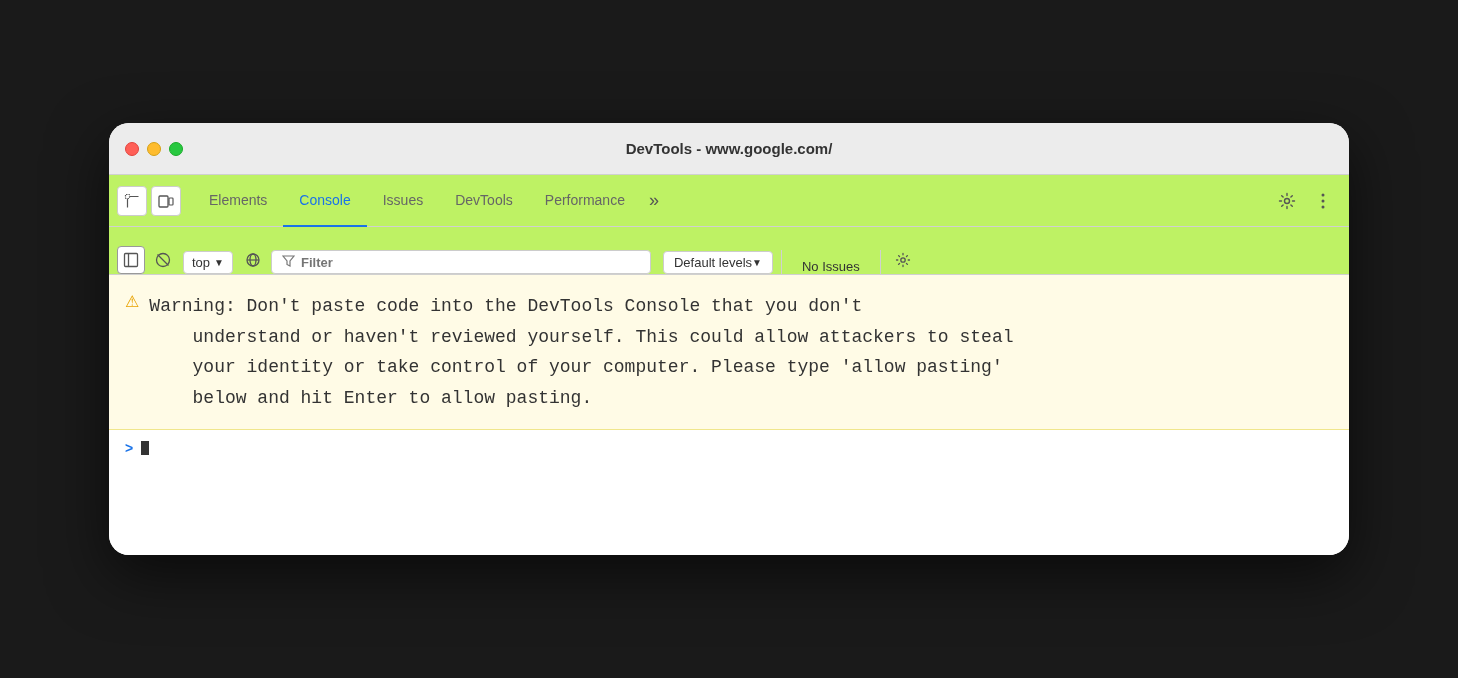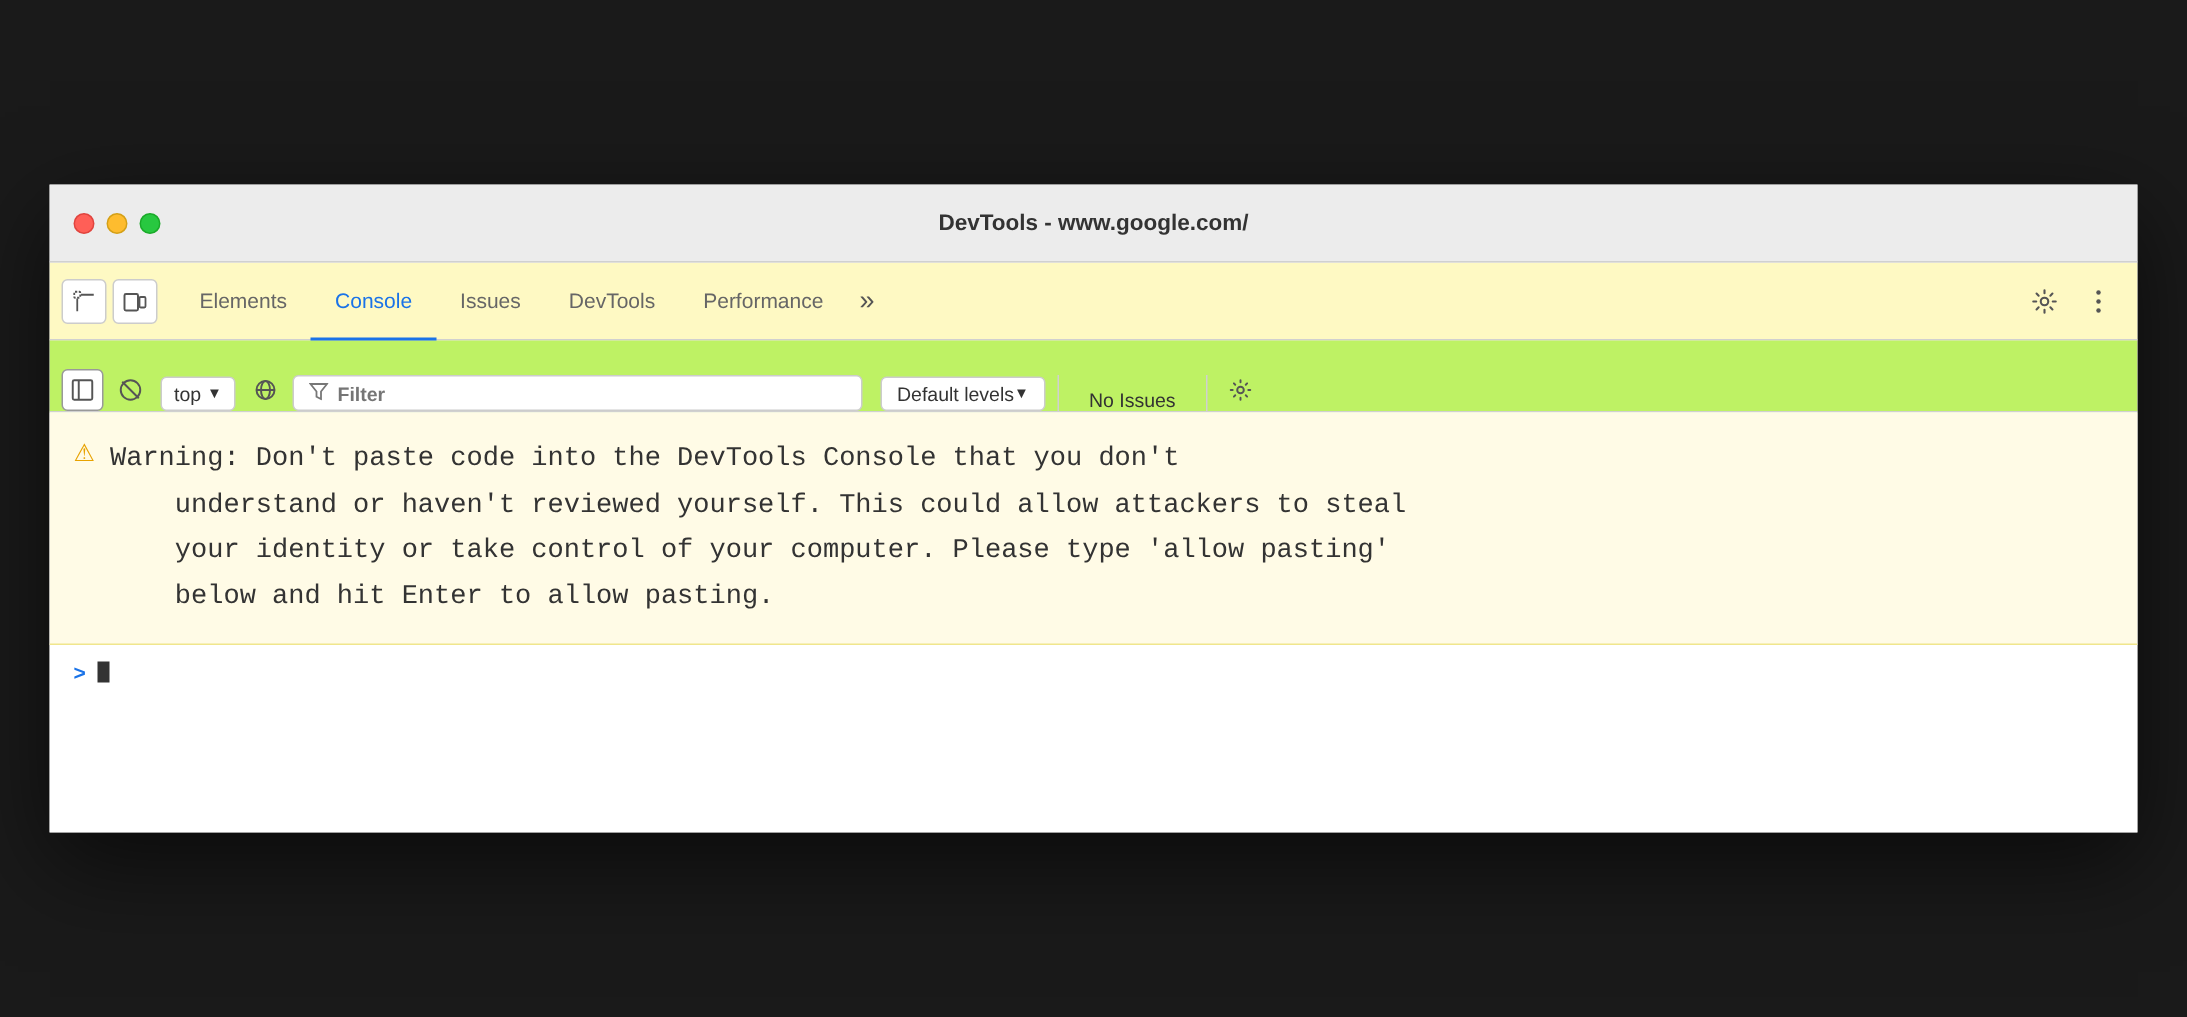--- a/index.html
+++ b/index.html
@@ -6,23 +6,23 @@
     body {
       background: #1a1a1a;
       display: flex;
       justify-content: center;
       align-items: center;
       width: 1458px;
       height: 678px;
       font-family: -apple-system, BlinkMacSystemFont, 'Helvetica Neue', sans-serif;
     }
     .window {
-      width: 1392px;
+      width: 1240px;
       background: #f5f5f5;
-      border-radius: 0;
+      border-radius: 20px;
       box-shadow: 0 20px 60px rgba(0,0,0,0.6);
       overflow: hidden;
     }
     
     .title-bar {
       background: #ececec;
       height: 52px;
       display: flex;
       align-items: center;
       padding: 0 16px;
@@ -46,21 +46,21 @@
     .title-bar-title {
       position: absolute;
       left: 50%;
       transform: translateX(-50%);
       font-size: 15px;
       font-weight: 600;
       color: #333;
     }
     
     .tab-bar {
-      background: #fef9c3;
+      background: #bef264;
       height: 52px;
       display: flex;
       align-items: stretch;
       padding: 0 8px;
       border-bottom: 1px solid #d0d0d0;
       gap: 0;
       justify-content: space-between;
     }
     .tab-bar-icons {
       display: flex;

